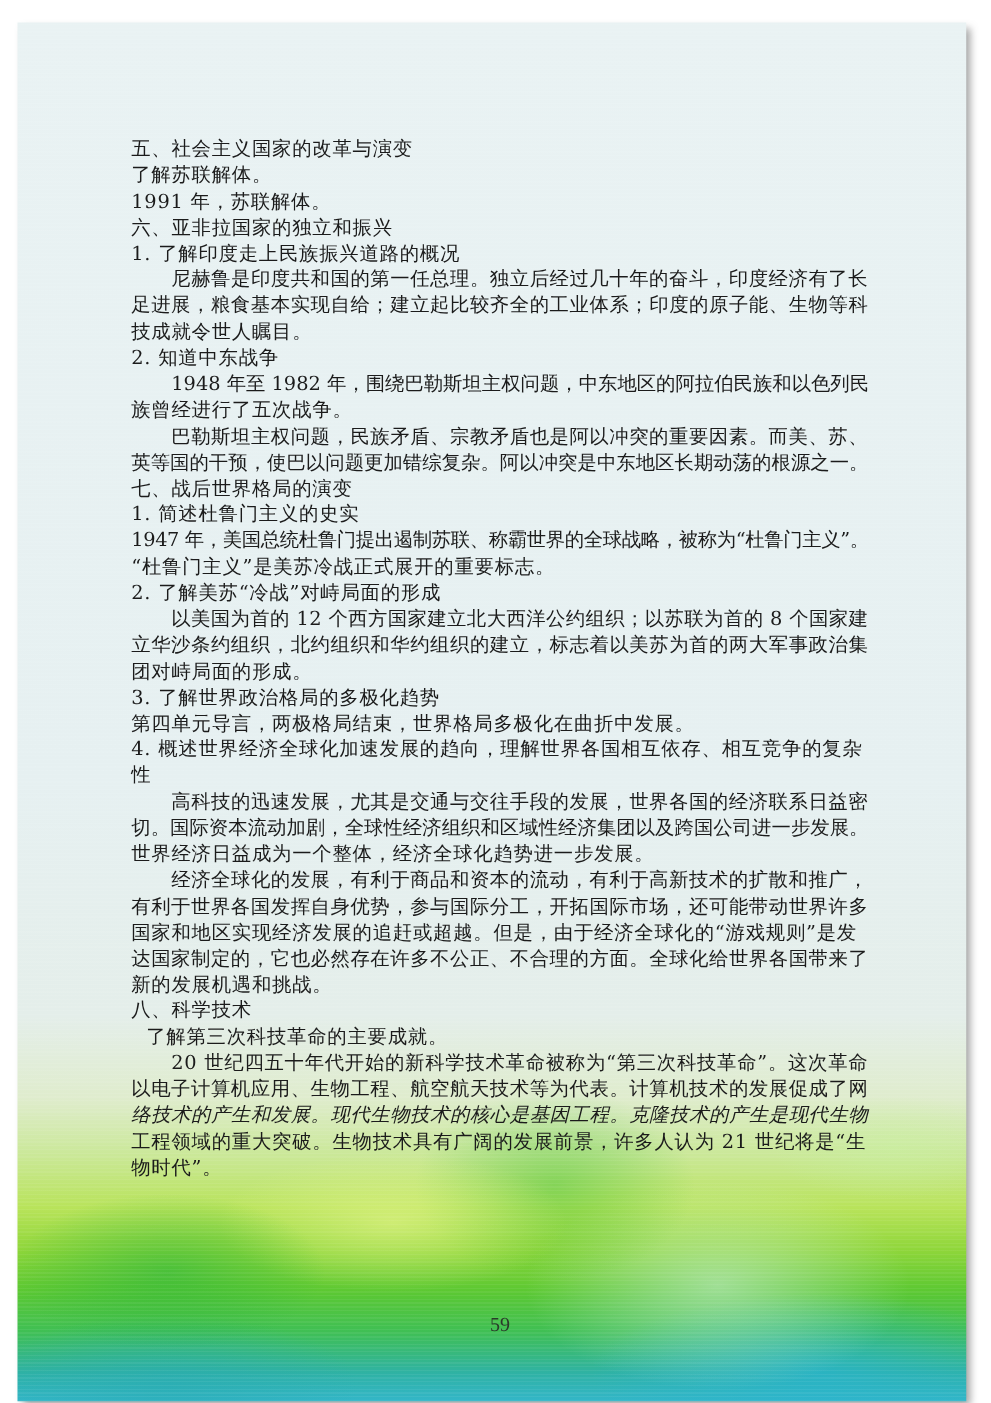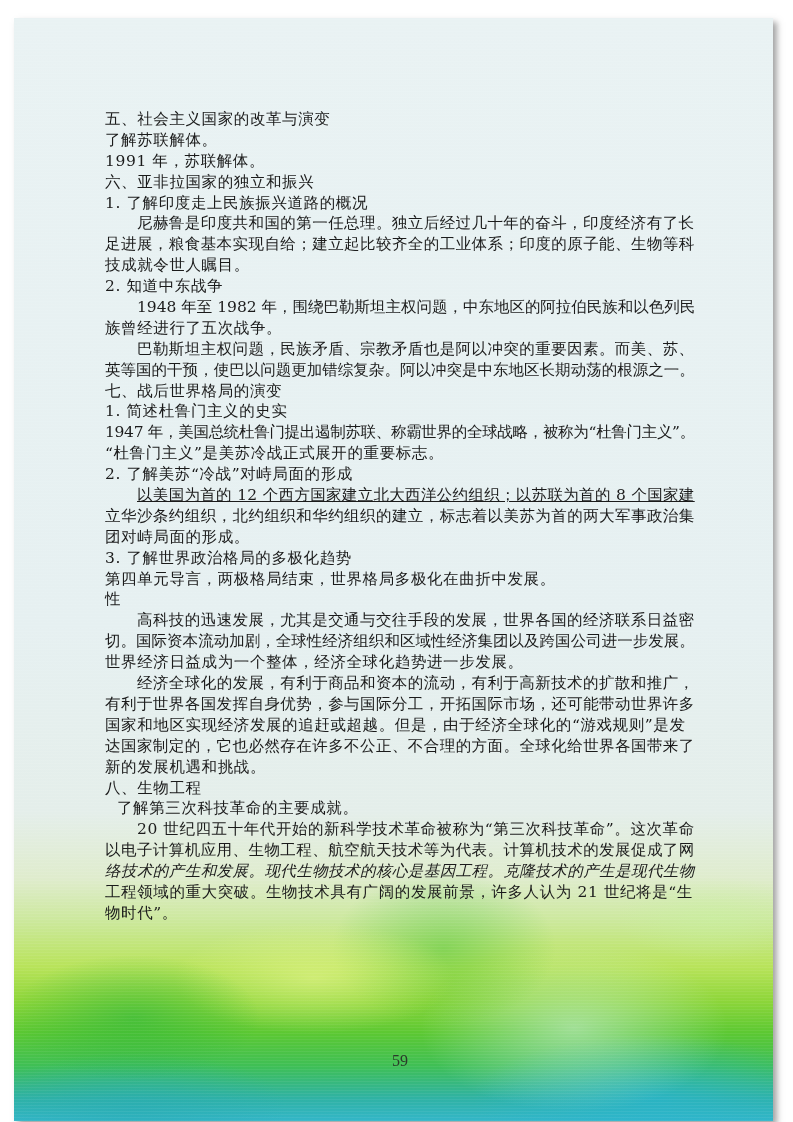--- a/index.html
+++ b/index.html
@@ -96,35 +96,36 @@
       <div class="line">2. 知道中东战争</div>
       <div class="line indent" style="letter-spacing: -0.0097561px;">1948 年至 1982 年，围绕巴勒斯坦主权问题，中东地区的阿拉伯民族和以色列民</div>
       <div class="line">族曾经进行了五次战争。</div>
       <div class="line indent" style="letter-spacing: 0.428571px;">巴勒斯坦主权问题，民族矛盾、宗教矛盾也是阿以冲突的重要因素。而美、苏、</div>
       <div class="line" style="letter-spacing: 0.0210526px;">英等国的干预，使巴以问题更加错综复杂。阿以冲突是中东地区长期动荡的根源之一。</div>
       <div class="line">七、战后世界格局的演变</div>
       <div class="line">1. 简述杜鲁门主义的史实</div>
       <div class="line" style="letter-spacing: -0.304762px;">1947 年，美国总统杜鲁门提出遏制苏联、称霸世界的全球战略，被称为“杜鲁门主义”。</div>
       <div class="line">“杜鲁门主义”是美苏冷战正式展开的重要标志。</div>
       <div class="line">2. 了解美苏“冷战”对峙局面的形成</div>
-      <div class="line indent" style="letter-spacing: 0.317949px; text-decoration: underline;">以美国为首的 12 个西方国家建立北大西洋公约组织；以苏联为首的 8 个国家建</div>
+      <div class="line indent" style="letter-spacing: 0.317949px;">以美国为首的 12 个西方国家建立北大西洋公约组织；以苏联为首的 8 个国家建</div>
       <div class="line" style="letter-spacing: 0.437838px;">立华沙条约组织，北约组织和华约组织的建立，标志着以美苏为首的两大军事政治集</div>
       <div class="line">团对峙局面的形成。</div>
       <div class="line">3. 了解世界政治格局的多极化趋势</div>
       <div class="line">第四单元导言，两极格局结束，世界格局多极化在曲折中发展。</div>
+      <div class="line">4.  概述世界经济全球化加速发展的趋向，理解世界各国相互依存、相互竞争的复杂</div>
       <div class="line">性</div>
       <div class="line indent" style="letter-spacing: 0.428571px;">高科技的迅速发展，尤其是交通与交往手段的发展，世界各国的经济联系日益密</div>
       <div class="line" style="letter-spacing: 0.0210526px;">切。国际资本流动加剧，全球性经济组织和区域性经济集团以及跨国公司进一步发展。</div>
       <div class="line">世界经济日益成为一个整体，经济全球化趋势进一步发展。</div>
       <div class="line indent" style="letter-spacing: 0.428571px;">经济全球化的发展，有利于商品和资本的流动，有利于高新技术的扩散和推广，</div>
       <div class="line" style="letter-spacing: 0.437838px;">有利于世界各国发挥自身优势，参与国际分工，开拓国际市场，还可能带动世界许多</div>
       <div class="line">国家和地区实现经济发展的追赶或超越。但是，由于经济全球化的“游戏规则”是发</div>
       <div class="line" style="letter-spacing: 0.437838px;">达国家制定的，它也必然存在许多不公正、不合理的方面。全球化给世界各国带来了</div>
       <div class="line">新的发展机遇和挑战。</div>
-      <div class="line">八、生物工程</div>
+      <div class="line">八、科学技术</div>
       <div class="line indent-sm">了解第三次科技革命的主要成就。</div>
       <div class="line indent" style="letter-spacing: 0.572973px;">20 世纪四五十年代开始的新科学技术革命被称为“第三次科技革命”。这次革命</div>
       <div class="line" style="letter-spacing: 0.437838px;">以电子计算机应用、生物工程、航空航天技术等为代表。计算机技术的发展促成了网</div>
       <div class="line" style="letter-spacing: 0.437838px; font-style: italic;">络技术的产生和发展。现代生物技术的核心是基因工程。克隆技术的产生是现代生物</div>
       <div class="line">工程领域的重大突破。生物技术具有广阔的发展前景，许多人认为 21 世纪将是“生</div>
       <div class="line">物时代”。</div>
     </div>
   <div class="page-number">59</div>
 </div>
 

